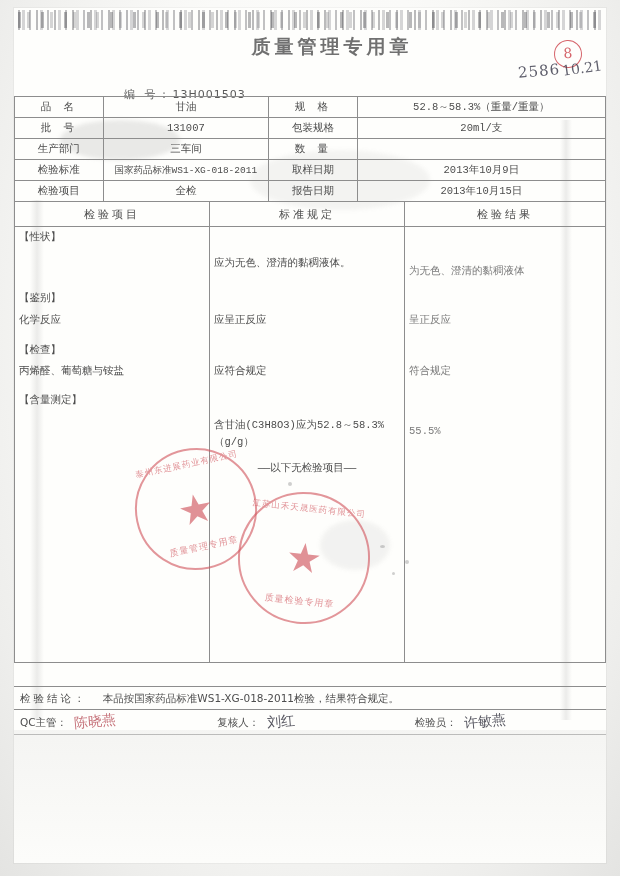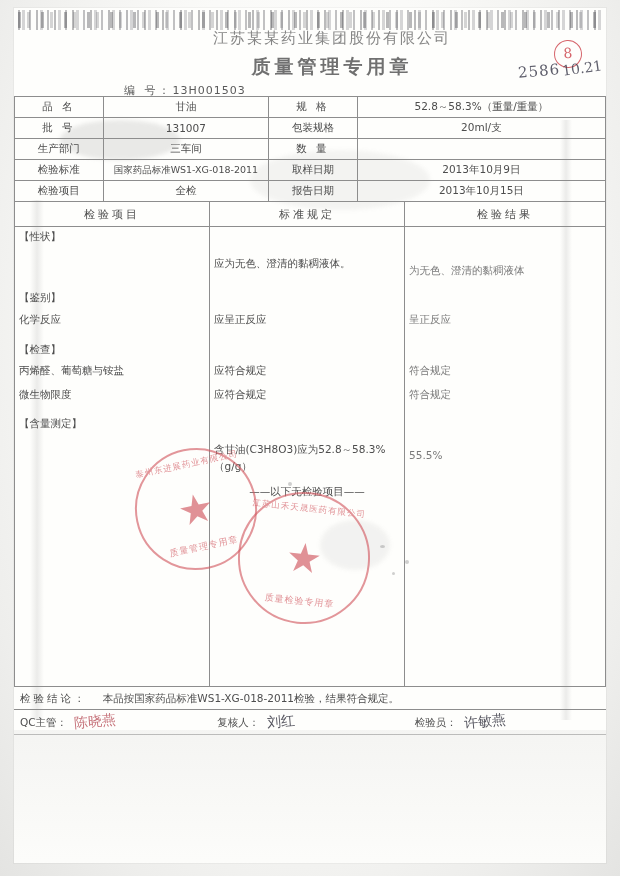--- a/index.html
+++ b/index.html
@@ -89,40 +89,41 @@
   .title {
     text-align: center;
     font-size: 19px;
     letter-spacing: 4px;
     color: #585858;
     margin-top: 6px;
     font-weight: bold;
     opacity: .85;
   }
   .docno {
-    margin-top: 4px;
+    margin-top: 28px;
     margin-left: 42px;
     font-size: 11px;
     color: #5a5a5a;
     letter-spacing: 1px;
   }
   .docno .lbl { letter-spacing: 3px; }
 
   .tblwrap {
     position: absolute;
     left: 14px;
     top: 96px;
     width: 592px;
     height: 600px;
   }
   .tbl {
     width: 100%;
     border-collapse: collapse;
     font-size: 10.5px;
     color: #4d4d4d;
+    font-family: Liberation Mono, monospace;
   }
   .tbl td {
     border: 1px solid #8d8d8d;
     padding: 2px 4px;
     height: 16px;
     vertical-align: middle;
   }
   .c { text-align: center; }
   .l { text-align: left; }
   .sp { letter-spacing: 3px; }
@@ -306,21 +307,20 @@
   <div class="smudge" style="left:250px; top:150px; width:180px; height:60px; opacity:.5;"></div>
   <div class="smudge" style="left:320px; top:520px; width:70px; height:50px; opacity:.55;"></div>
   <div class="fold" style="left:30px; top:200px; width:14px; height:520px;"></div>
   <div class="fold" style="left:560px; top:120px; width:12px; height:600px;"></div>
   <div class="speck" style="left:405px;top:560px;width:4px;height:4px;"></div>
   <div class="speck" style="left:392px;top:572px;width:3px;height:3px;"></div>
   <div class="speck" style="left:380px;top:545px;width:5px;height:3px;"></div>
   <div class="speck" style="left:288px;top:482px;width:4px;height:4px;"></div>
 
   <div class="doc">
-    <div class="company">江苏某某药业集团股份有限公司</div>
     <div class="title">质量管理专用章</div>
     <div class="docno">
       <span class="lbl">编  号：</span><span>13H001503</span>
     </div>
   </div>
 
   <div class="circ-num">8</div>
   <div class="blue-note">2586</div>
   <div class="blue-note2">10.21</div>
 
@@ -390,25 +390,20 @@
           <td class="l notop nobot faint">呈正反应</td>
         </tr>
 
         <tr>
           <td class="l sect notop nobot" style="height:22px;vertical-align:bottom;">【检查】</td>
           <td class="l notop nobot"></td>
           <td class="l notop nobot"></td>
         </tr>
         <tr>
           <td class="l indent notop nobot" style="height:20px;">丙烯醛、葡萄糖与铵盐</td>
-          <td class="l notop nobot">应符合规定</td>
-          <td class="l notop nobot faint">符合规定</td>
-        </tr>
-        <tr>
-          <td class="l indent notop nobot" style="height:20px;">微生物限度</td>
           <td class="l notop nobot">应符合规定</td>
           <td class="l notop nobot faint">符合规定</td>
         </tr>
 
         <tr>
           <td class="l sect notop nobot" style="height:22px;vertical-align:bottom;">【含量测定】</td>
           <td class="l notop nobot"></td>
           <td class="l notop nobot"></td>
         </tr>
         <tr>

